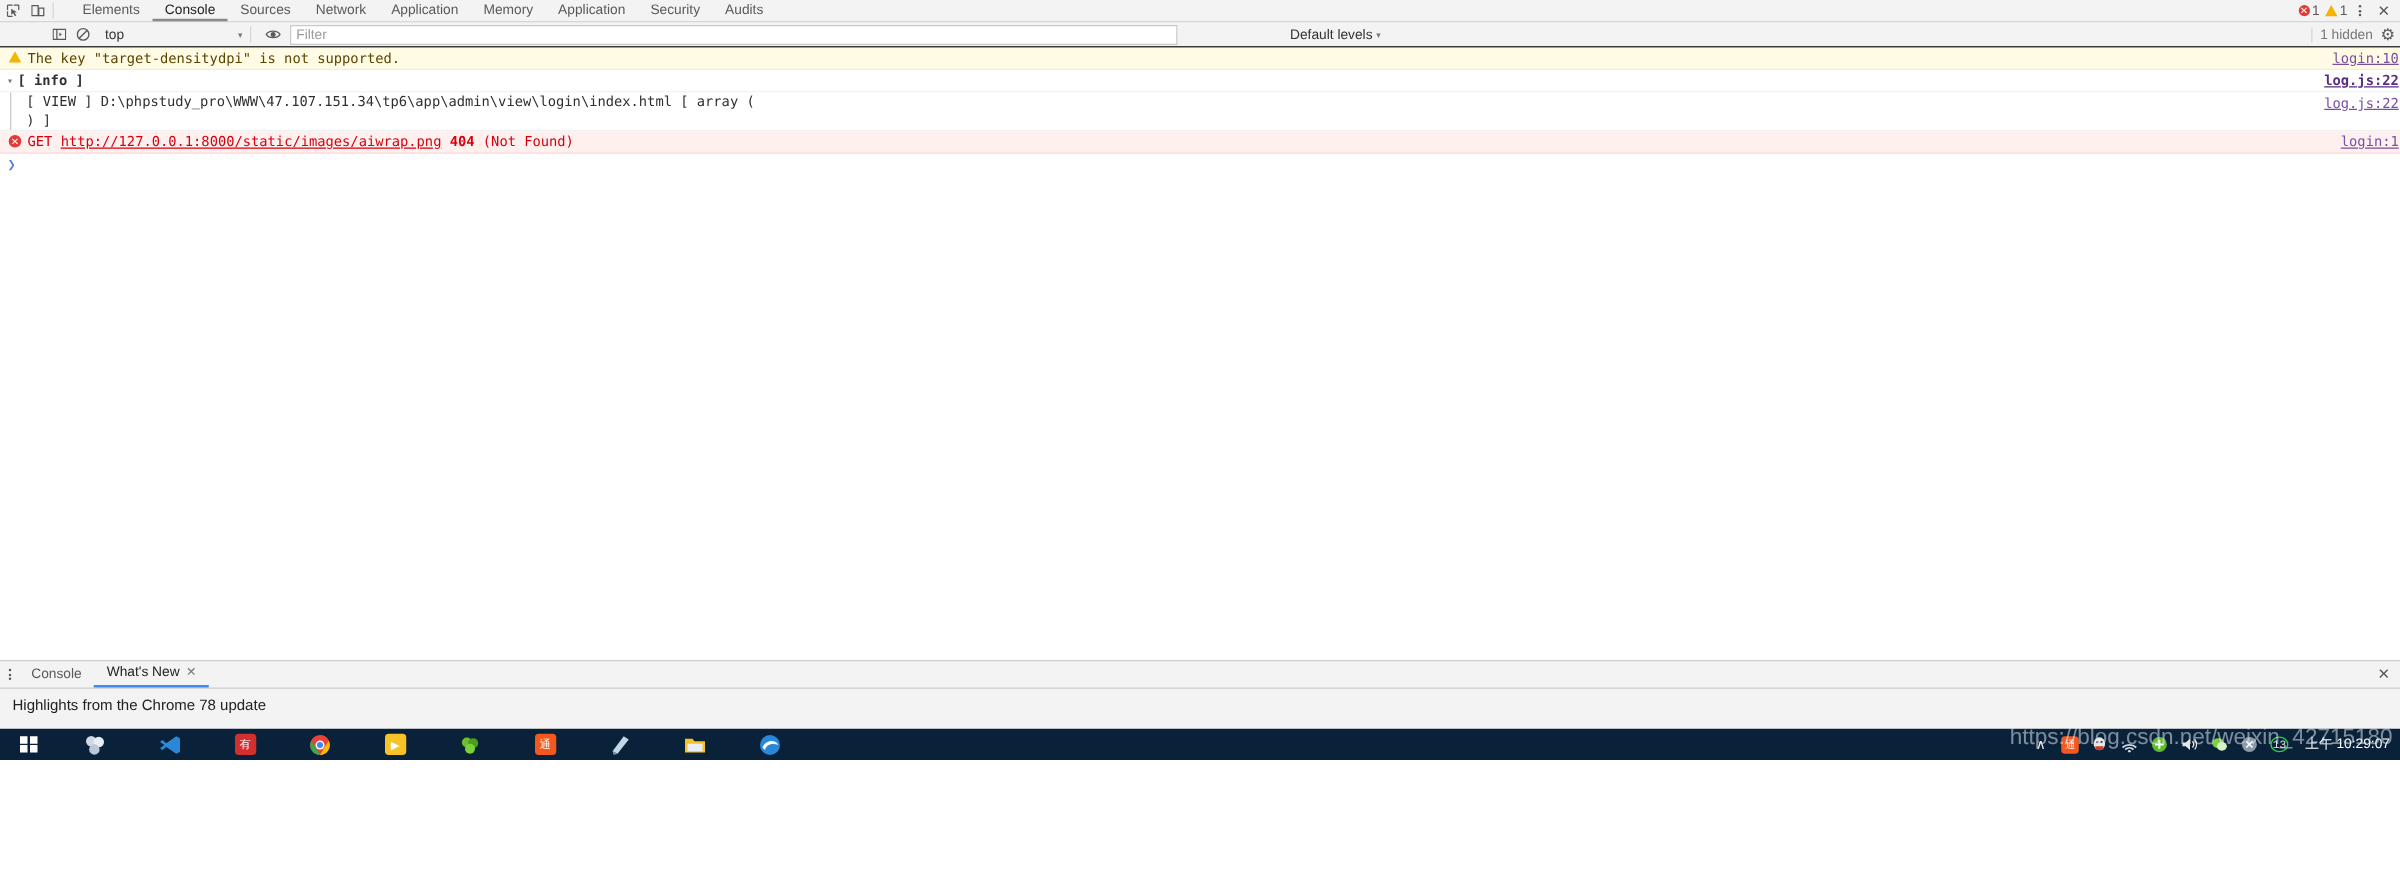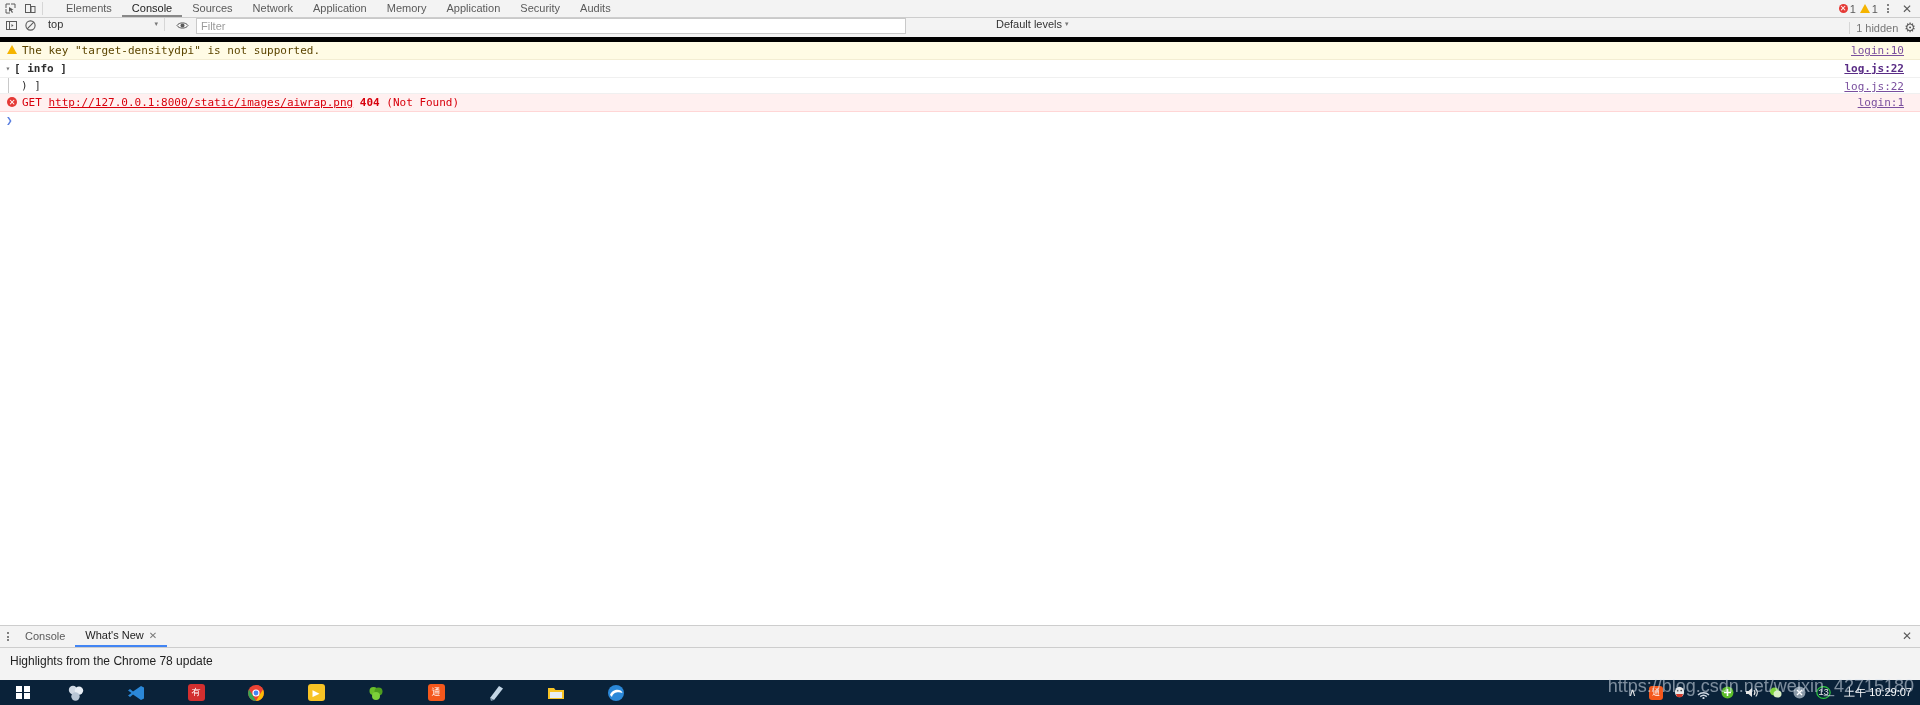--- a/index.html
+++ b/index.html
@@ -2,21 +2,21 @@
 <html><head>
 <meta charset="utf-8">
 <style>
   html, body {
     margin: 0; padding: 0;
     width: 1920px; height: 705px;
     overflow: hidden;
     background: #ffffff;
     font-family: "Liberation Sans", sans-serif;
   }
-  #app { position: relative; width: 1920px; height: 705px; }
+  #app { position: relative; width: 1920px; height: 608px; }
 
   
   .devtools { position: absolute; left:0; top:0; width:1920px; height:680px; background:#fff; }
 
   
   .tabstrip {
     height: 17px;
     background: #f3f3f3;
     border-bottom: 1px solid #cdcdcd;
     display: flex; align-items: center;
@@ -44,22 +44,22 @@
   .tri-warn {
     width:0;height:0;border-left:5px solid transparent;border-right:5px solid transparent;
     border-bottom:9px solid #f5b400;
   }
   .kebab { display:flex; flex-direction:column; gap:1.5px; padding:0 5px; }
   .kebab i { width:2px;height:2px;background:#5a5a5a;border-radius:50%; display:block;}
   .xclose { font-size:12px; color:#5a5a5a; padding:0 4px; }
 
   
   .filterbar {
-    height:19px; background:#f3f3f3; border-bottom:5px solid #000000;
-    display:flex; align-items:flex-start; position:relative;
+    height:19px; background:#f3f3f3; border-bottom:1px solid #000000;
+    display:flex; align-items:center; position:relative;padding-left:36px;
   }
   .fb-icon { width:15px;height:15px;display:flex;align-items:center;justify-content:center;margin-left:4px;}
   .ctx-select {
     display:flex;align-items:center; margin-left:10px; font-size:11px; color:#333;
     width:110px; justify-content:space-between;
   }
   .ctx-caret { font-size:7px; color:#777; }
   .vsep { width:1px;height:13px;background:#d6d6d6;margin:0 6px; }
   .filter-input {
     border:1px solid #c9c9c9; background:#fff; height:14px; width:700px;
@@ -85,21 +85,21 @@
   .ico-warn { width:0;height:0;border-left:5px solid transparent;border-right:5px solid transparent;border-bottom:9px solid #f5b400; }
   .ico-err {
     width:10px;height:10px;border-radius:50%;background:#e53935;color:#fff;
     font-size:8px; display:flex; align-items:center; justify-content:center;
     font-family:"Liberation Sans",sans-serif;
   }
   .msg-text { padding-left:4px; color:#303030; white-space:pre; line-height:15px; }
   .msg-warn .msg-text { color:#5c4500; }
   .msg-err .msg-text { color:#d8000c; }
   .msg-src {
-    position:absolute; right:16px; top:1px; font-size:11px;
+    position:absolute; right:1px; top:1px; font-size:11px;
     color:#7a4f9e; text-decoration:underline; line-height:15px;
     font-family:"DejaVu Sans Mono","Liberation Mono",monospace;
   }
   .msg-src.bold { font-weight:bold; color:#5a2d86;}
   .grp-head { display:flex; align-items:flex-start; padding:1px 0 1px 2px; }
   .grp-arrow { width:12px; flex:0 0 12px; color:#777; font-size:8px; text-align:center; margin-top:3px;}
   .grp-title { font-weight:bold; color:#303030; line-height:15px; white-space:pre;}
   .grp-body { border-left:1px solid #c9c9c9; margin-left:8px; padding-left:12px; }
   .grp-line { color:#303030; line-height:15px; white-space:pre; }
   .url-link { color:#d8000c; text-decoration:underline; }
@@ -246,20 +246,21 @@
         <div class="msg msg-info">
           <div class="grp-head">
             <span class="grp-arrow">▾</span>
             <span class="grp-title">[ info ]</span>
           </div>
           <a class="msg-src bold">log.js:22</a>
         </div>
 
         <div class="msg msg-info">
           <div class="grp-body">
+            <div class="grp-line">[ VIEW ] D:\phpstudy_pro\WWW\47.107.151.34\tp6\app\admin\view\login\index.html [ array (</div>
             <div class="grp-line">) ]</div>
           </div>
           <a class="msg-src">log.js:22</a>
         </div>
 
         <div class="msg msg-err">
           <div class="msg-row">
             <span class="msg-ico">
                 <span class="ico-err">✕</span>
               </span>

